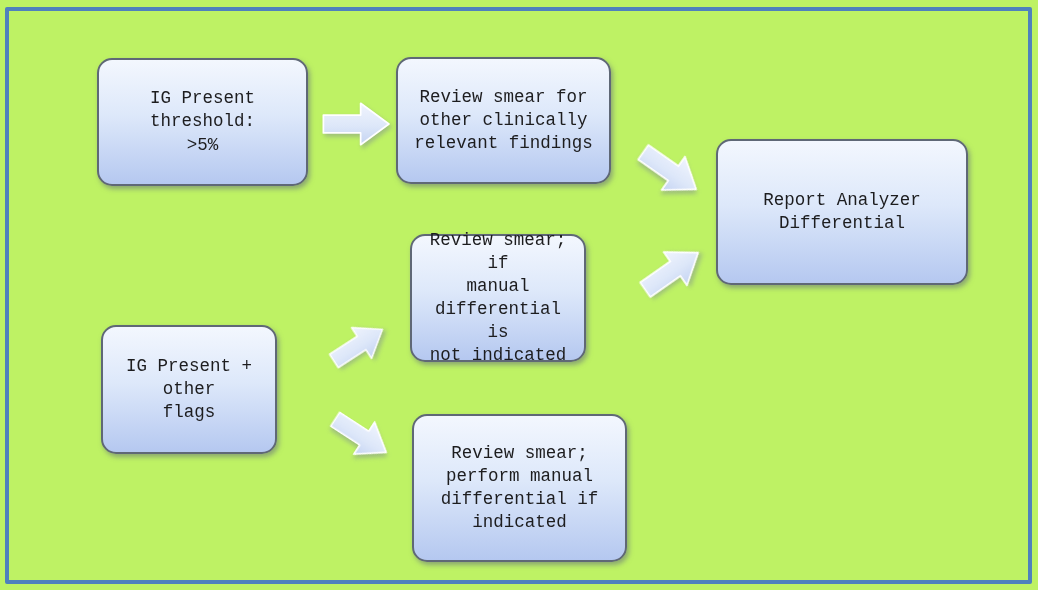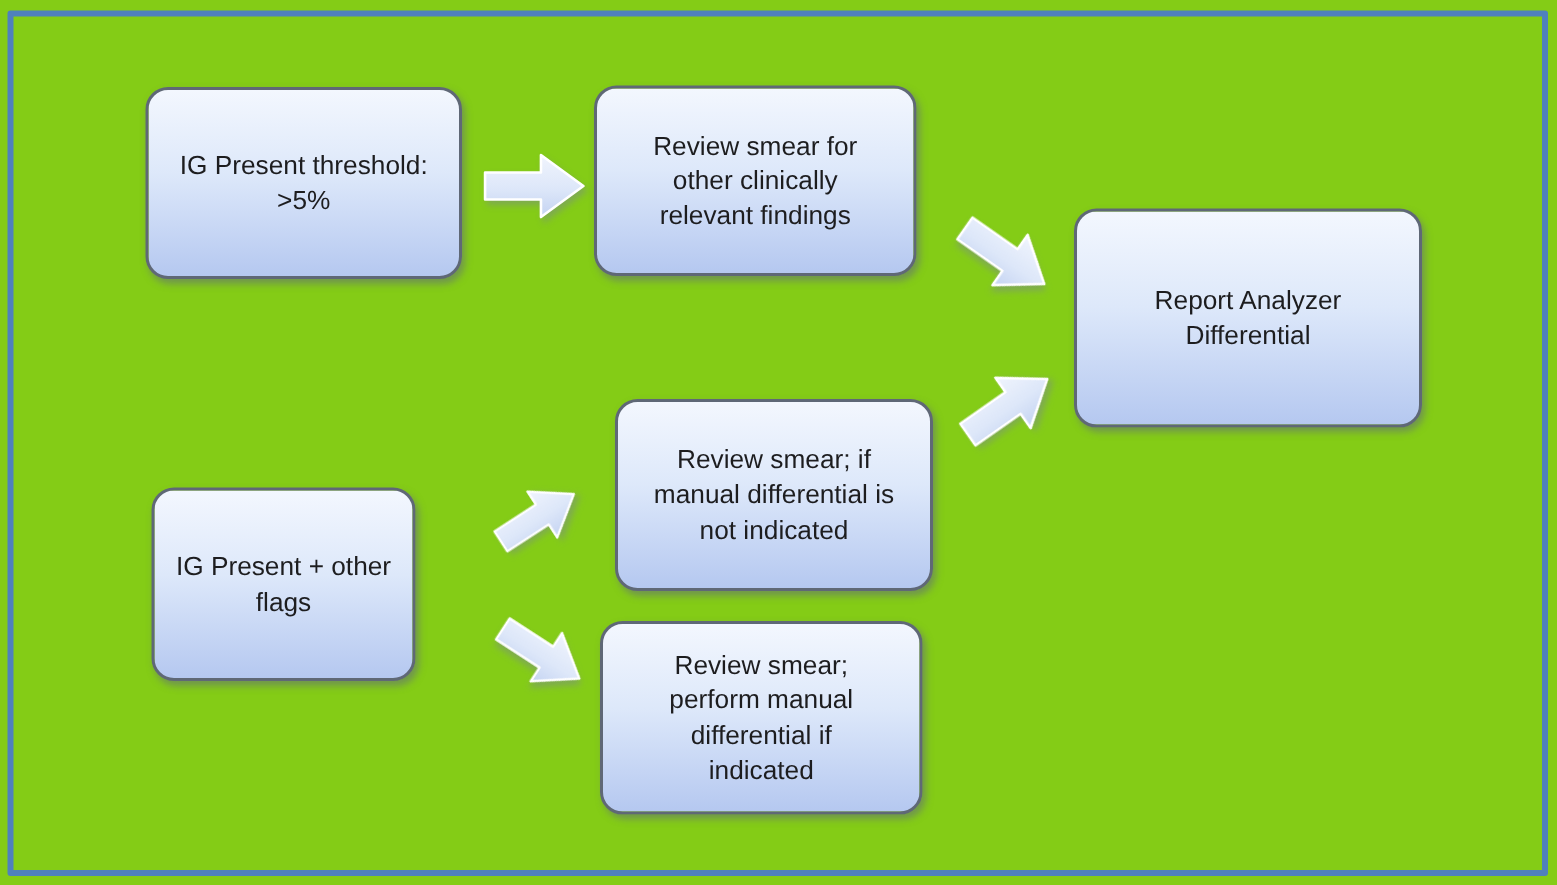--- a/index.html
+++ b/index.html
@@ -4,23 +4,23 @@
 <style>
   html, body {
     margin: 0;
     padding: 0;
     background: #ffffff;
   }
   .canvas {
     position: relative;
     width: 1038px;
     height: 590px;
-    background: #84cc16;
+    background: #bef264;
     overflow: hidden;
-    font-family: Liberation Sans, sans-serif;
+    font-family: Liberation Mono, monospace;
   }
   .frame {
     position: absolute;
     left: 5px;
     top: 7px;
     right: 6px;
     bottom: 6px;
     border: 4px solid #4f81bd;
     border-radius: 2px;
     pointer-events: none;
@@ -50,24 +50,24 @@
     filter: drop-shadow(2px 3px 2px rgba(120, 130, 150, 0.45));
   }
   .a1 { left: 322px; top: 93px;  width: 69px; height: 62px; }
   .a2 { left: 636px; top: 145px; width: 68px; height: 52px; transform: rotate(35deg); }
   .a3 { left: 638px; top: 245px; width: 68px; height: 52px; transform: rotate(-35deg); }
   .a4 { left: 328px; top: 322px; width: 61px; height: 46px; transform: rotate(-33deg); }
   .a5 { left: 329px; top: 412px; width: 64px; height: 48px; transform: rotate(33deg); }
 
   .n1 { left: 97px;  top: 58px;  width: 211px; height: 128px; }
   .n2 { left: 396px; top: 57px;  width: 215px; height: 127px; }
-  .n3 { left: 716px; top: 139px; width: 232px; height: 146px; }
-  .n4 { left: 410px; top: 234px; width: 212px; height: 128px; margin-top: 32px; }
+  .n3 { left: 716px; top: 139px; width: 252px; height: 146px; }
+  .n4 { left: 410px; top: 234px; width: 176px; height: 128px; }
   .n5 { left: 101px; top: 325px; width: 176px; height: 129px; }
-  .n6 { left: 400px; top: 414px; width: 215px; height: 129px; }
+  .n6 { left: 412px; top: 414px; width: 215px; height: 148px; }
 
   .defs-holder { position: absolute; width: 0; height: 0; }
 </style>
 </head>
 <body>
 
 <div class="canvas">
 
   <svg class="defs-holder" aria-hidden="true">
     <defs>

